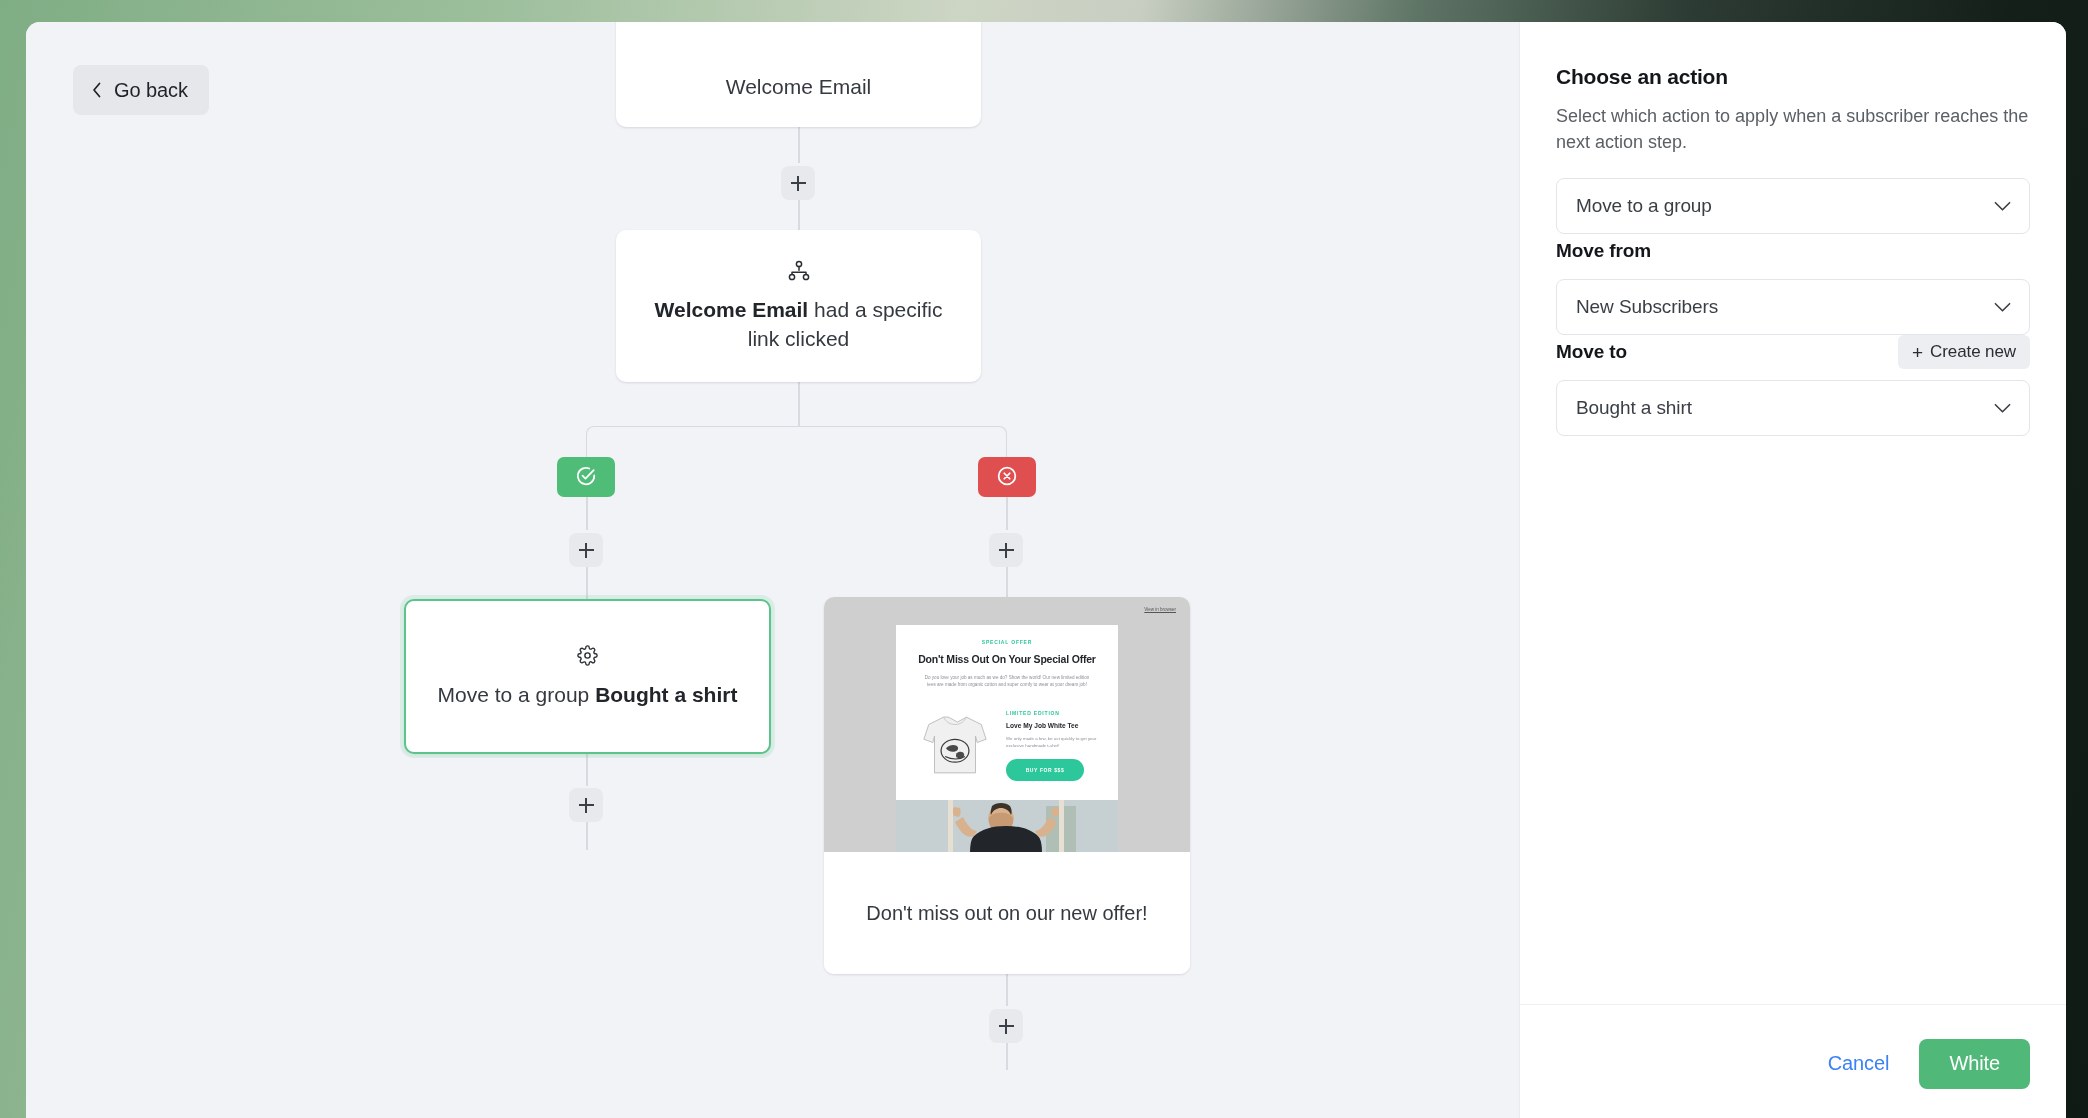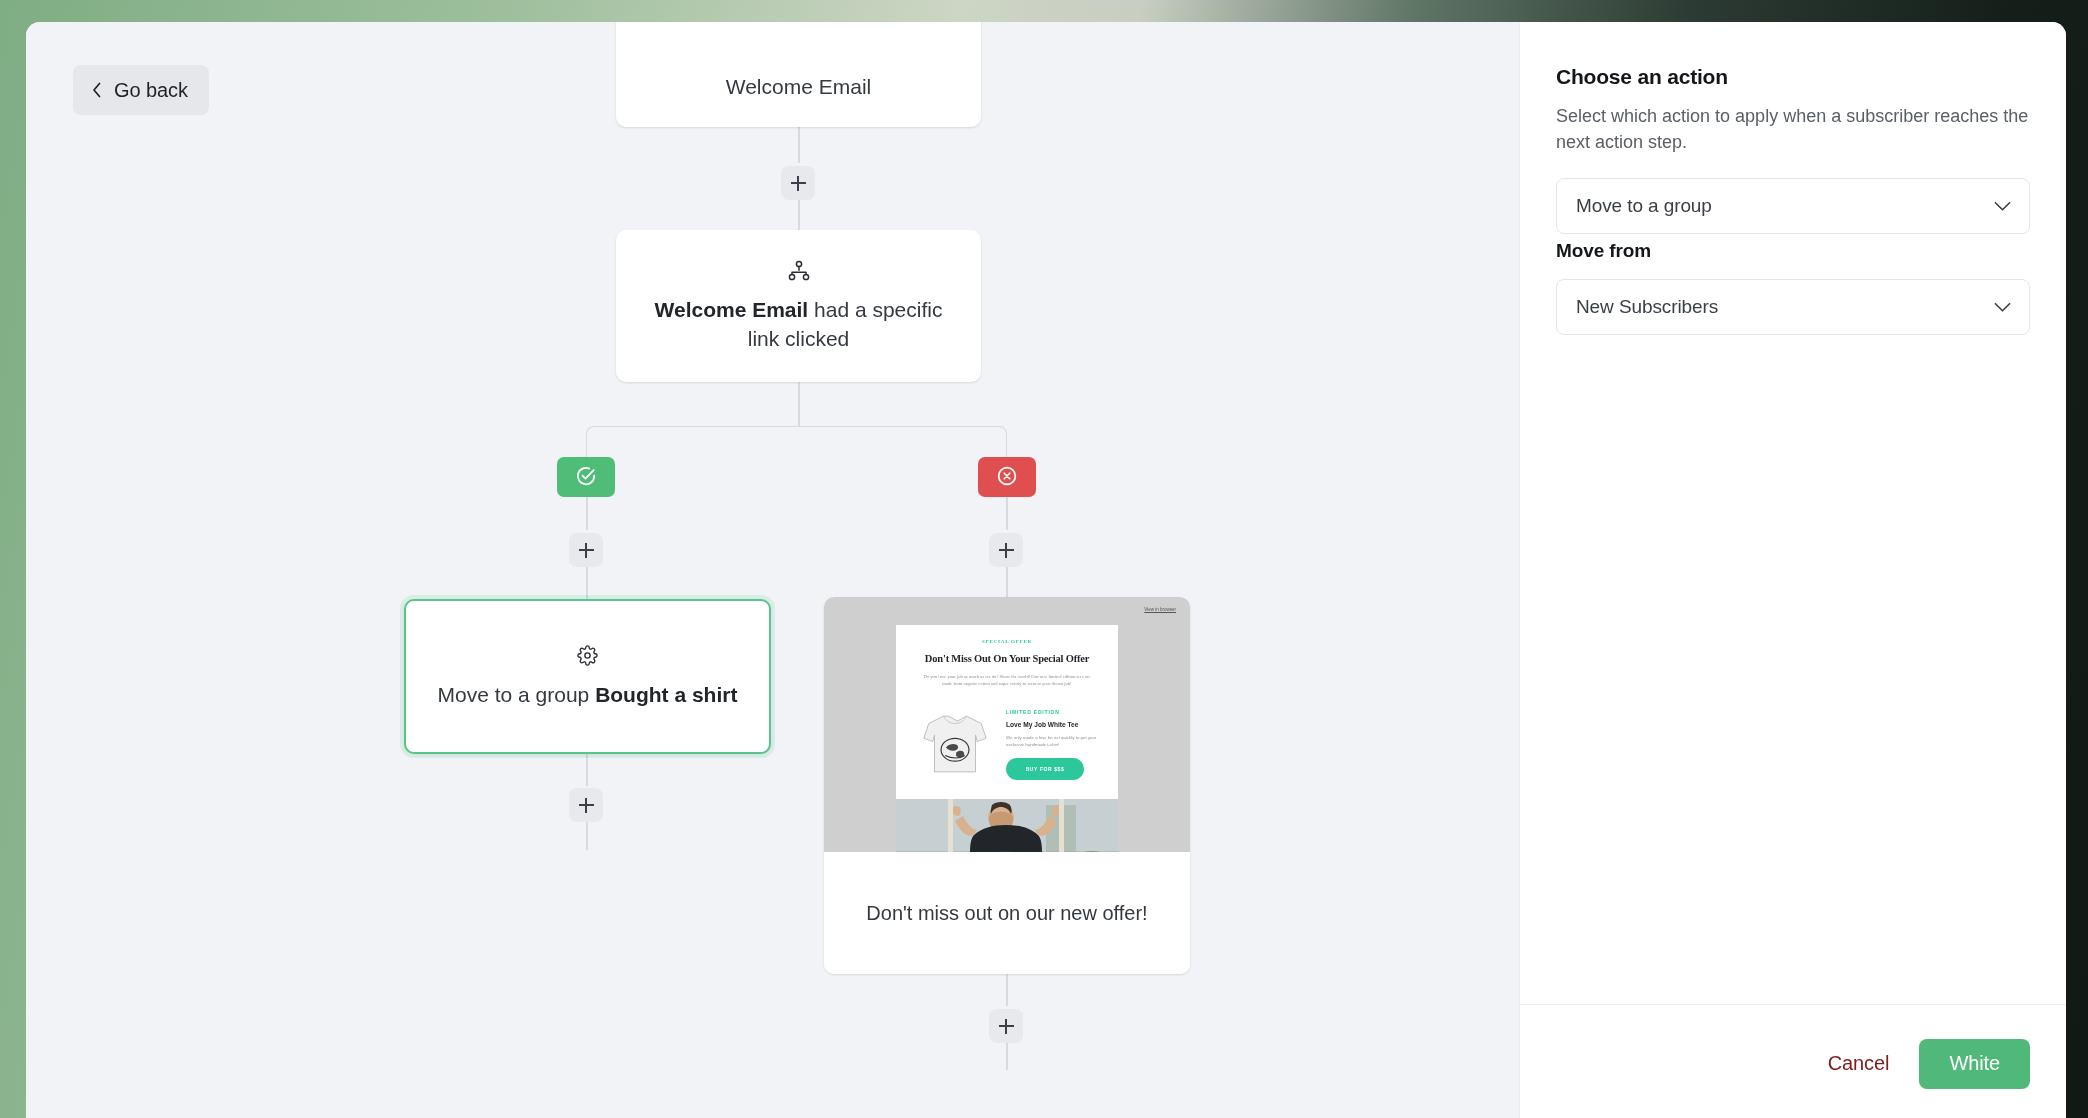--- a/index.html
+++ b/index.html
@@ -107,21 +107,21 @@
   #email-view-browser {
     position: absolute; right: 14px; top: 10px;
     font-size: 4.5px; color: #555; text-decoration: underline;
   }
   #email-sheet {
     position: absolute;
     left: 50%; transform: translateX(-50%);
     top: 28px; width: 222px;
     background: #ffffff;
   }
-  #email-body-pad { padding: 14px 22px 0; text-align: center; font-family: Liberation Serif, serif; }
+  #email-body-pad { padding: 14px 22px 0; text-align: center; }
   .email-eyebrow {
     font-size: 5px; font-weight: 700; color: #2cc79a;
     letter-spacing: .8px; text-align: center;
   }
   #email-headline {
     font-size: 10.5px; font-weight: 700; color: #23262b;
     margin-top: 8px; line-height: 13px; letter-spacing: -.2px;
   }
   #email-sub {
     font-size: 4.6px; color: #8b8f95; line-height: 7px;
@@ -270,21 +270,21 @@
   #create-new-plus { font-size: 19px; line-height: 1; color: #2a2e34; }
 
   #panel-footer {
     flex: 0 0 118px;
     border-top: 1px solid #eceef1;
     display: flex; align-items: center; justify-content: flex-end;
     gap: 18px; padding: 0 36px;
   }
   #cancel-btn {
     background: none; border: none;
-    font-size: 20px; color: #7f1d1d; cursor: pointer;
+    font-size: 20px; color: #3b82f6; cursor: pointer;
     padding: 10px 12px;
     letter-spacing: -.1px;
   }
   #save-btn {
     background: #50b979; border: none; border-radius: 8px;
     color: #ffffff; font-size: 20px;
     height: 50px; padding: 0 30px; cursor: pointer;
     letter-spacing: -.1px;
   }
 </style>
@@ -464,20 +464,37 @@
         <div class="select-box">
           <span class="select-value">New Subscribers</span>
           <span class="select-caret">
             <svg width="17" height="11" viewBox="0 0 18 11" fill="none">
               <path d="M1.5 1.5L9 9l7.5-7.5" stroke="#3a3f46" stroke-width="1.7" stroke-linecap="round" stroke-linejoin="round"></path>
             </svg>
           </span>
         </div>
       </div>
 
+      <div class="field-group">
+        <div class="field-row">
+          <span class="field-label">Move to</span>
+          <button id="create-new-btn">
+            <span id="create-new-plus">+</span>
+            <span>Create new</span>
+          </button>
+        </div>
+        <div class="select-box">
+          <span class="select-value">Bought a shirt</span>
+          <span class="select-caret">
+            <svg width="17" height="11" viewBox="0 0 18 11" fill="none">
+              <path d="M1.5 1.5L9 9l7.5-7.5" stroke="#3a3f46" stroke-width="1.7" stroke-linecap="round" stroke-linejoin="round"></path>
+            </svg>
+          </span>
+        </div>
+      </div>
 
     </div>
 
     <div id="panel-footer">
       <button id="cancel-btn">Cancel</button>
       <button id="save-btn">White</button>
     </div>
 
   </div>
 </div>

